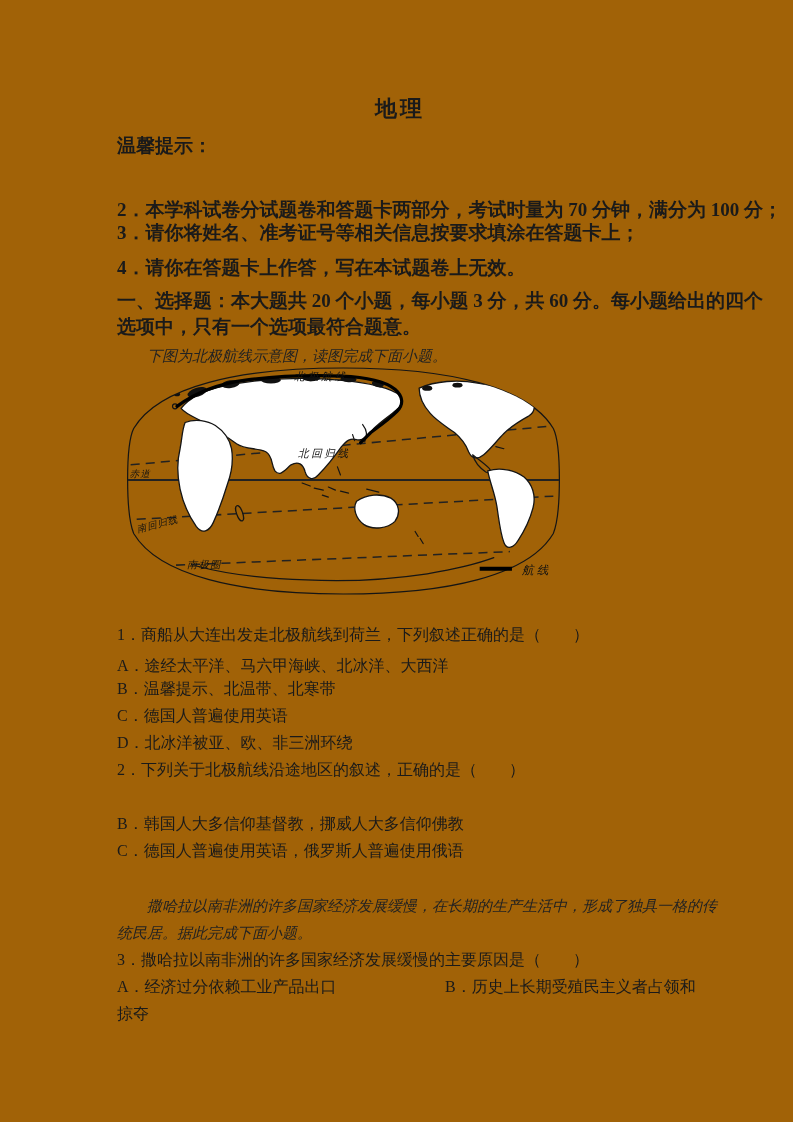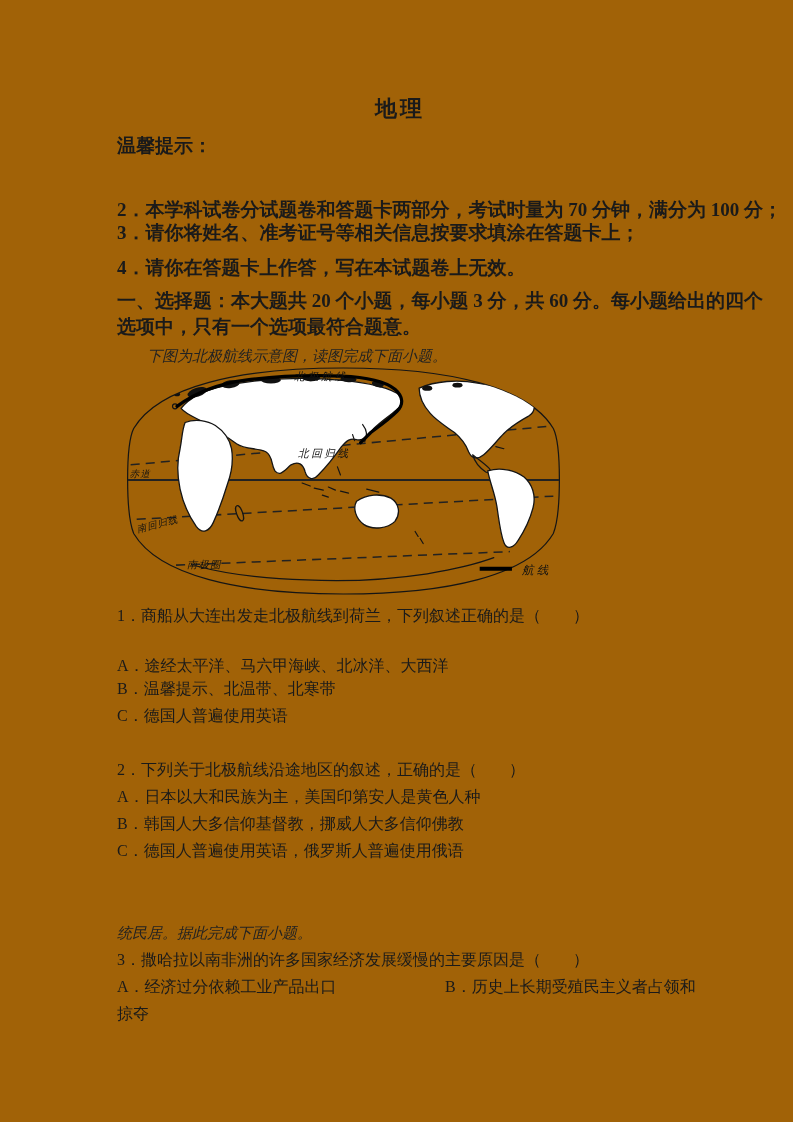--- a/index.html
+++ b/index.html
@@ -115,30 +115,31 @@
       <text x="0" y="0" font-size="9.5" letter-spacing="1" transform="translate(13 165) rotate(-14)">南回归线</text>
       <text x="62" y="200" font-size="10" letter-spacing="1.5">南极圈</text>
 
       <g>
         <line x1="352" y1="201" x2="384" y2="201" stroke="#000" stroke-width="4"></line>
         <text x="394" y="206" font-size="11.5" letter-spacing="3">航线</text>
       </g>
     </svg>
   </div>
 
-  <div class="abs lm body-line" style="top:606px">1．商船从大连出发走北极航线到荷兰，下列叙述正确的是（　　）</div>
+  <div class="abs lm body-line" style="top:625px">1．商船从大连出发走北极航线到荷兰，下列叙述正确的是（　　）</div>
   <div class="abs lm body-line" style="top:656px">A．途经太平洋、马六甲海峡、北冰洋、大西洋</div>
   <div class="abs lm body-line" style="top:679px">B．温馨提示、北温带、北寒带</div>
   <div class="abs lm body-line" style="top:706px">C．德国人普遍使用英语</div>
+  <div class="abs lm body-line" style="top:733px">D．北冰洋被亚、欧、非三洲环绕</div>
 
   <div class="abs lm body-line" style="top:760px">2．下列关于北极航线沿途地区的叙述，正确的是（　　）</div>
-  <div class="abs lm body-line" style="top:787px">A．日本以大和民族为主，美国印第安人是黄色人种</div>
   <div class="abs lm body-line" style="top:814px">B．韩国人大多信仰基督教，挪威人大多信仰佛教</div>
   <div class="abs lm body-line" style="top:841px">C．德国人普遍使用英语，俄罗斯人普遍使用俄语</div>
 
+  <div class="abs indent kai-line" style="top:897px">撒哈拉以南非洲的许多国家经济发展缓慢，在长期的生产生活中，形成了独具一格的传</div>
   <div class="abs lm kai-line" style="top:924px">统民居。据此完成下面小题。</div>
 
   <div class="abs lm body-line" style="top:950px">3．撒哈拉以南非洲的许多国家经济发展缓慢的主要原因是（　　）</div>
   <div class="abs lm body-line" style="top:977px">A．经济过分依赖工业产品出口</div>
   <div class="abs body-line" style="top:977px;left:445px">B．历史上长期受殖民主义者占领和</div>
   <div class="abs lm body-line" style="top:1004px">掠夺</div>
 
 </div>
 
 </body></html>

